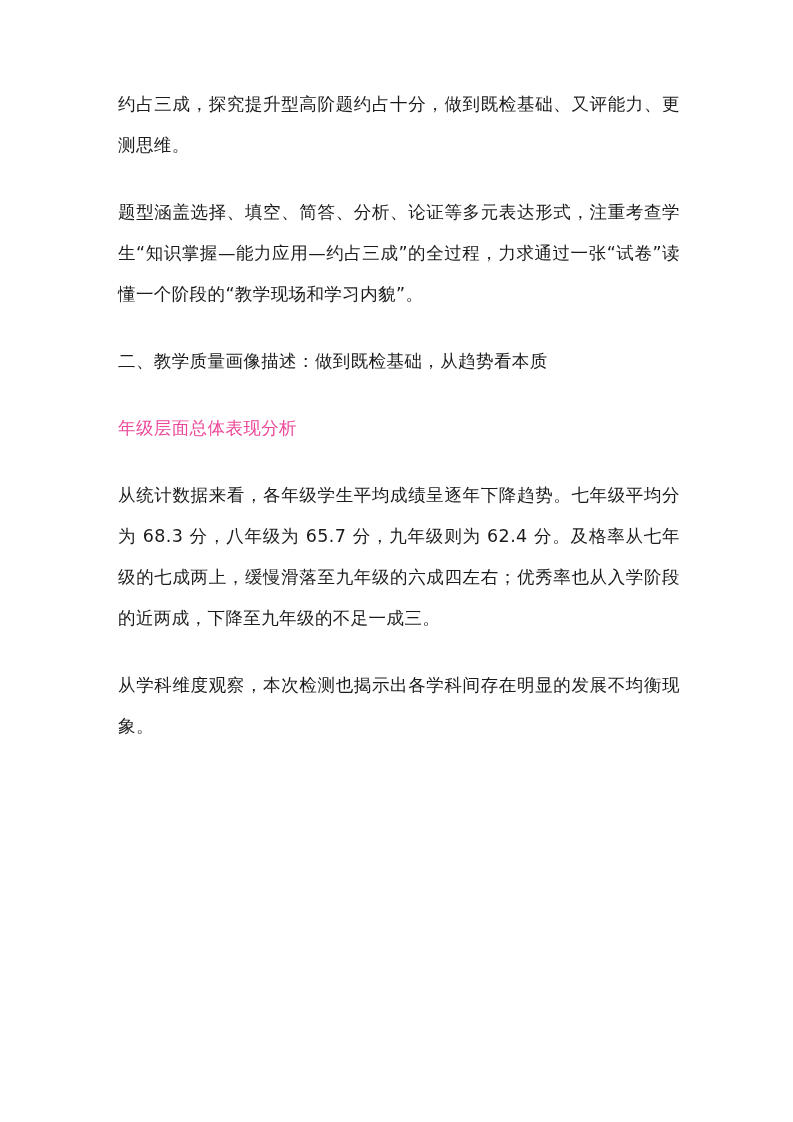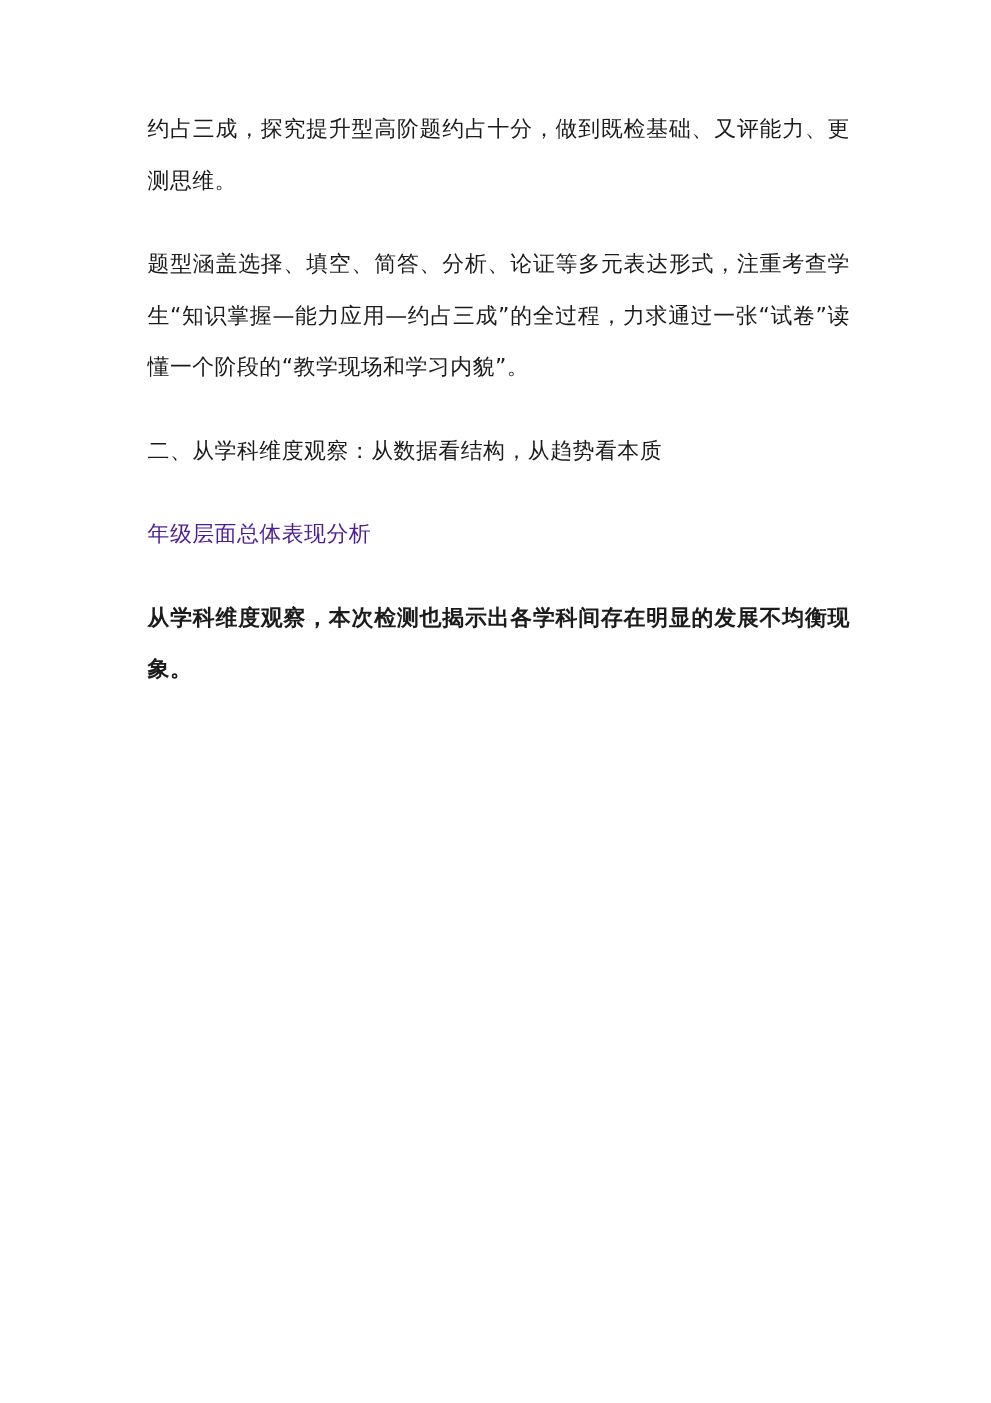--- a/index.html
+++ b/index.html
@@ -37,31 +37,31 @@
     font-weight: 400;
   }
   p.para.heading {
     font-size: 17.5px;
     line-height: 41px;
     color: #1b1b1b;
   }
   p.para.subheading {
     font-size: 17.5px;
     line-height: 41px;
-    color: #4c1d95;
+    color: #ec4899;
   }
   p.para:last-child {
     margin-bottom: 0;
-    font-weight: bold;
   }
 </style>
 </head>
 <body>
 
 <div class="page">
   <div class="doc-body">
     <p class="para">约占三成，探究提升型高阶题约占十分，做到既检基础、又评能力、更测思维。</p>
     <p class="para">题型涵盖选择、填空、简答、分析、论证等多元表达形式，注重考查学生“知识掌握—能力应用—约占三成”的全过程，力求通过一张“试卷”读懂一个阶段的“教学现场和学习内貌”。</p>
-    <p class="para heading">二、从学科维度观察：从数据看结构，从趋势看本质</p>
+    <p class="para heading">二、教学质量画像描述：做到既检基础，从趋势看本质</p>
     <p class="para subheading">年级层面总体表现分析</p>
+    <p class="para">从统计数据来看，各年级学生平均成绩呈逐年下降趋势。七年级平均分为 68.3 分，八年级为 65.7 分，九年级则为 62.4 分。及格率从七年级的七成两上，缓慢滑落至九年级的六成四左右；优秀率也从入学阶段的近两成，下降至九年级的不足一成三。</p>
     <p class="para">从学科维度观察，本次检测也揭示出各学科间存在明显的发展不均衡现象。</p>
   </div>
 </div>
 
 </body></html>

